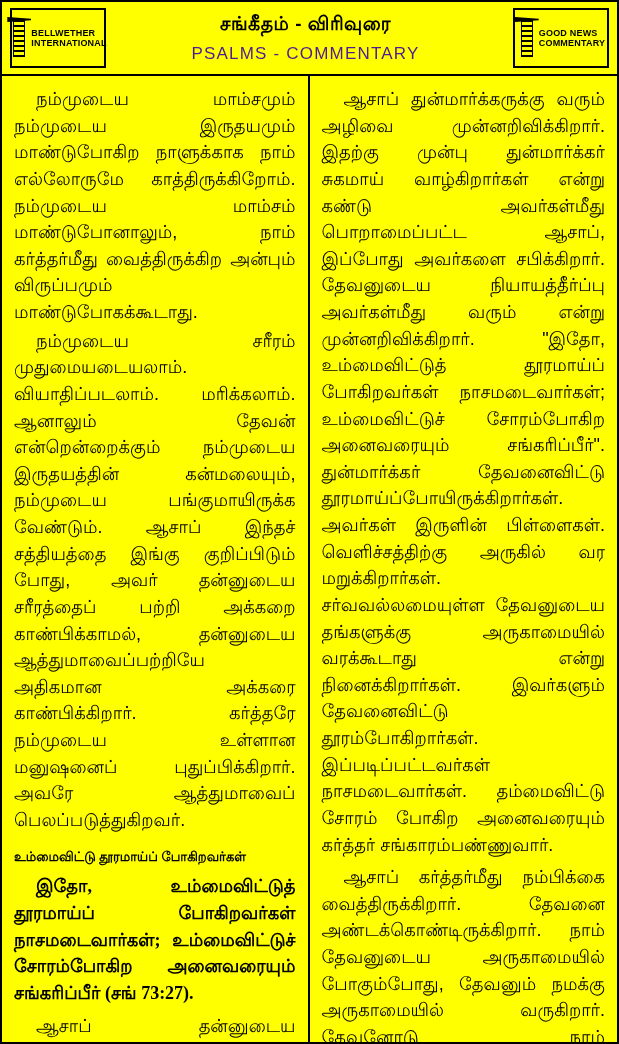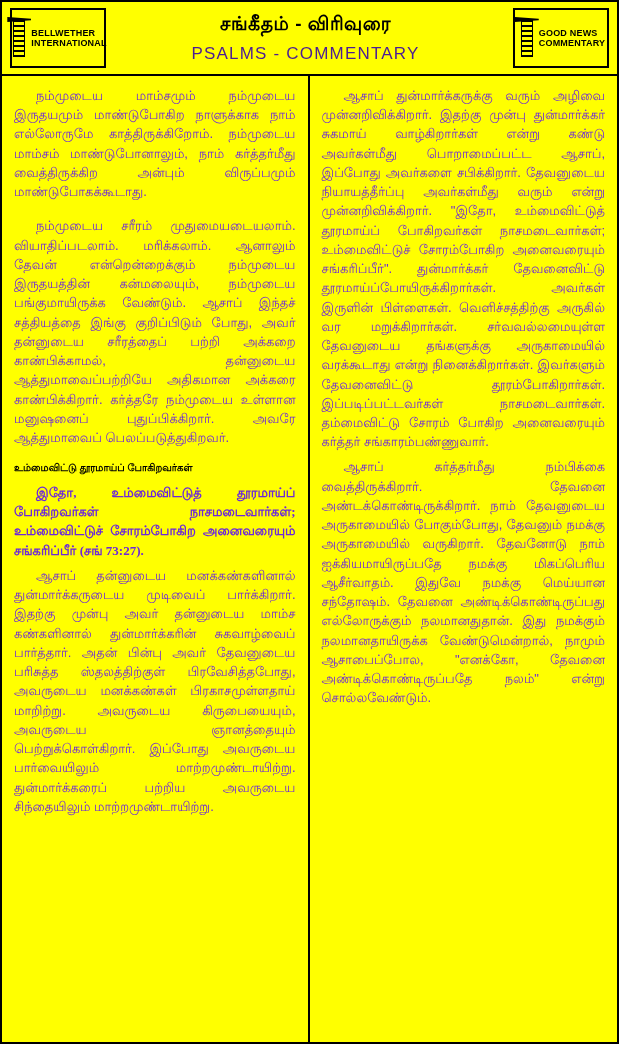--- a/index.html
+++ b/index.html
@@ -120,33 +120,33 @@
     width: 50%;
     box-sizing: border-box;
     padding: 10px 12px 8px 12px;
   }
   .col.left {
     border-right: 2px solid #000000;
   }
   p.para {
     margin: 0 0 0 0;
     padding: 0;
-    font-size: 13px;
+    font-size: 18px;
     line-height: 1.48;
-    color: #6d28d9;
+    color: #000000;
     text-align: justify;
     text-indent: 22px;
     hyphens: none;
   }
   p.para + p.para {
-    margin-top: 15px;
+    margin-top: 2px;
   }
   h2.section {
     margin: 14px 0 8px 0;
-    font-size: 10px;
+    font-size: 13px;
     font-weight: bold;
     color: #000;
     line-height: 1.38;
     text-align: justify;
   }
   p.para.bold {
     font-weight: bold;
     text-align: justify;
     font-family: Liberation Serif, serif;
   }

